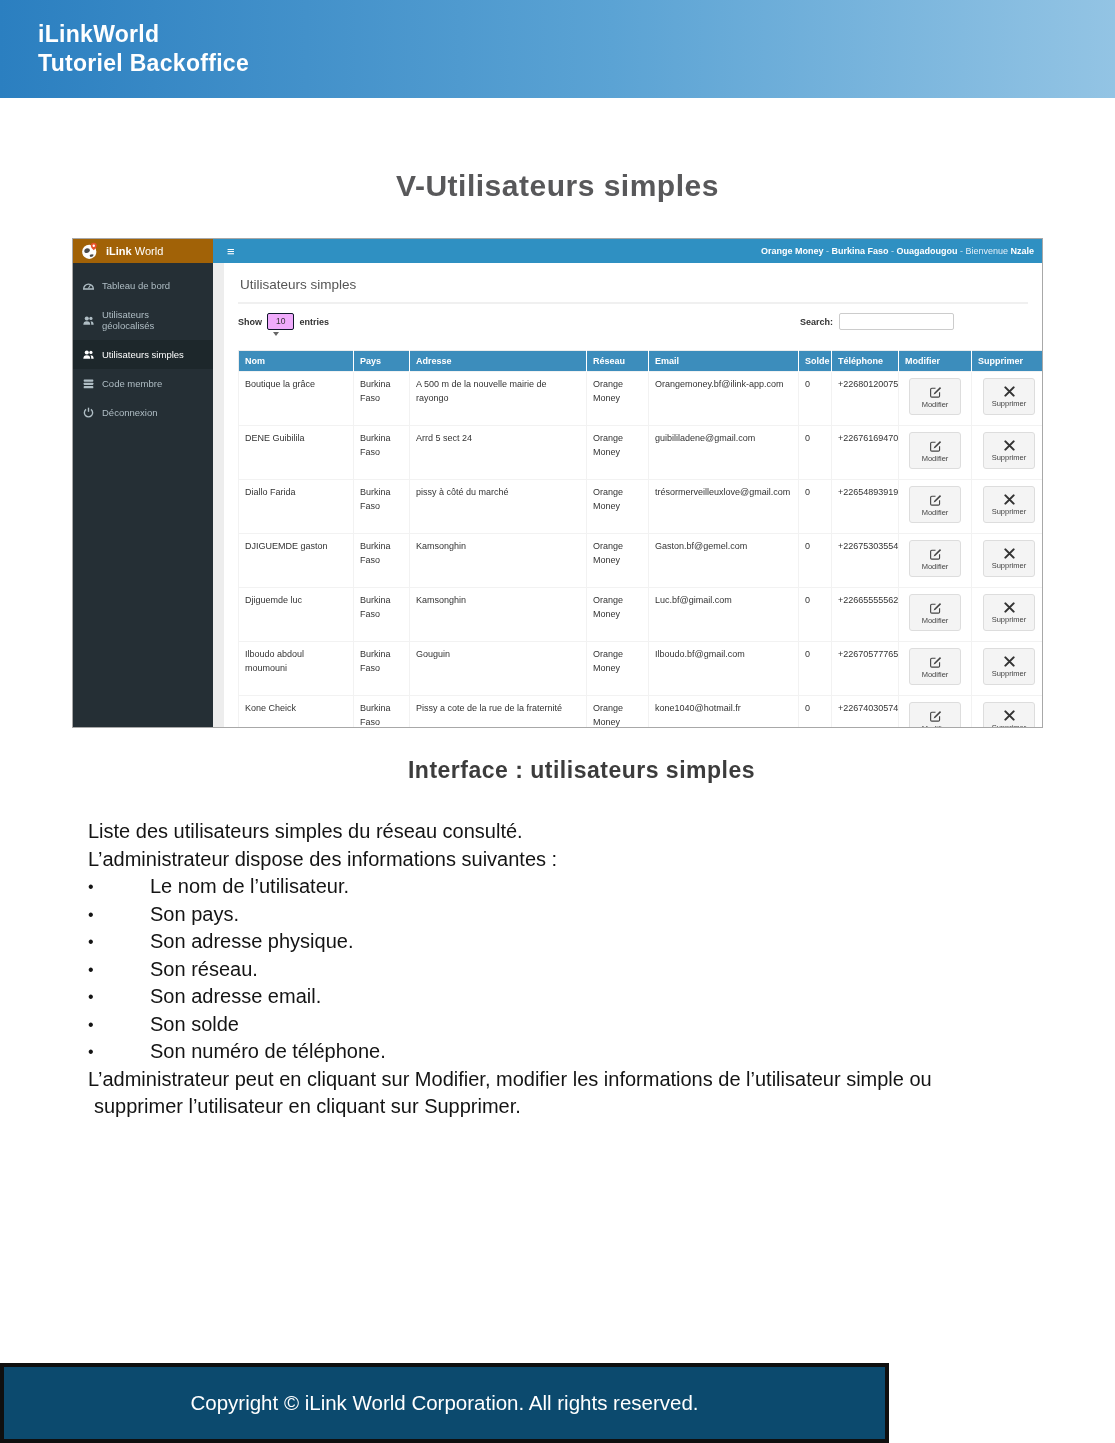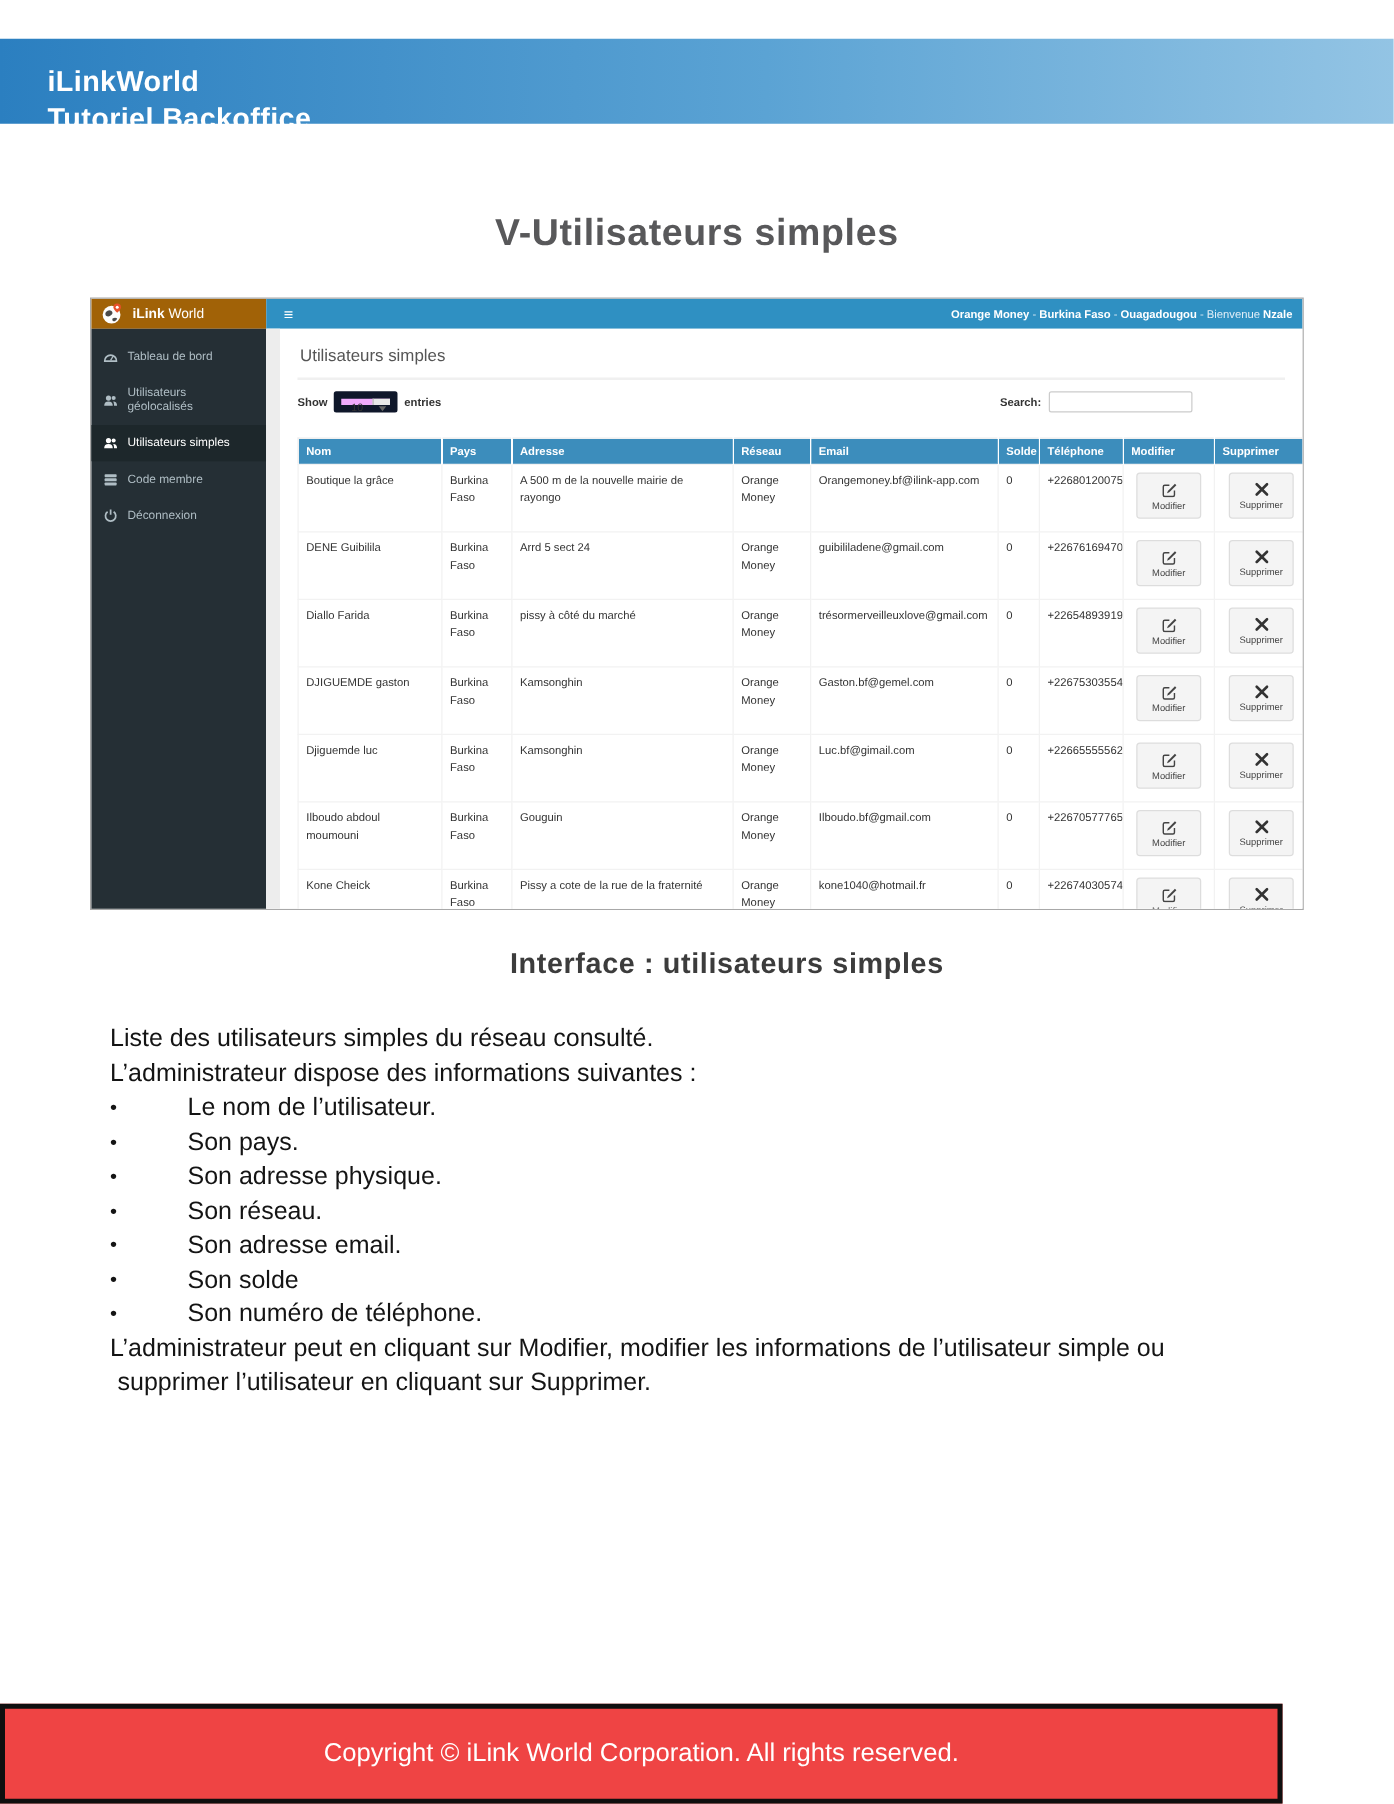--- a/index.html
+++ b/index.html
@@ -1,21 +1,21 @@
 <!DOCTYPE html>
 <html><head>
 <meta charset="utf-8">
 <style>
   * { margin:0; padding:0; box-sizing:border-box; }
   body { background:#fff; font-family:"Liberation Sans", sans-serif; }
   .page { position:relative; width:1115px; height:1443px; background:#fff; overflow:hidden; margin:0 auto; }
 
   
-  .top-banner { height:68px; background:linear-gradient(90deg,#2b7fc0 0%, #5ba3d4 55%, #93c4e4 100%);
-    color:#fff; padding:20px 0 0 38px;margin-top:31px; }
+  .top-banner { height:98px; background:linear-gradient(90deg,#2b7fc0 0%, #5ba3d4 55%, #93c4e4 100%);
+    color:#fff; padding:20px 0 0 38px; }
   .top-banner div { font-size:23px; font-weight:600; line-height:29px; letter-spacing:.3px; }
 
   .section-title { text-align:center; margin-top:71px; font-size:30px; font-weight:bold;
     color:#58585a; letter-spacing:.5px; }
 
   
   .screenshot { position:absolute; left:72px; top:238px; width:971px; height:490px;
     border:1px solid #a8a8a8; background:#fff; overflow:hidden; font-family:"Liberation Sans", sans-serif; }
   .navbar { display:flex; height:24px; }
   .brand { width:140px; background:#a16207; color:#fff; display:flex; align-items:center; gap:7px; padding-left:8px; }
@@ -33,22 +33,22 @@
   .side-item { display:flex; align-items:center; gap:8px; padding:9px 10px; color:#b0bec5;
     font-size:9.5px; cursor:pointer; }
   .side-item.active { background:#1d272b; color:#fff; }
   .side-item svg { flex-shrink:0; }
 
   .content { flex:1; background:#fff; border-left:11px solid #ededed; padding:10px 14px 0 14px; overflow:hidden; }
   .content-heading { font-size:13.5px; color:#555; margin:4px 0 10px 2px; }
   .box { border-top:2px solid #f0f0f0; padding-top:9px; }
   .controls { display:flex; justify-content:space-between; align-items:center; margin-bottom:20px; }
   .length { font-size:9px; font-weight:bold; color:#333; display:flex; align-items:center; gap:5px; }
-  .select { display:inline-flex; align-items:stretch; border:6px solid #0f172a; background:#f0abfc;
-    border-radius:2px; height:17px; cursor:pointer; }
+  .select { display:inline-flex; align-items:stretch; border:1px solid #0f172a; background:#f0abfc;
+    border-radius:2px; height:17px; cursor:pointer;flex-direction:column; }
   .select .val { font-size:8.5px; font-weight:normal; padding:2px 8px 0 8px; }
   .select .btn { width:14px; background:#e8e8e8; border-left:1px solid #bbb; position:relative; }
   .select .btn::after { content:""; position:absolute; left:3.5px; top:6px; border-left:3.5px solid transparent;
     border-right:3.5px solid transparent; border-top:4px solid #666; }
   .search { display:flex; align-items:center; gap:6px; margin-right:74px; }
   .search label { font-size:9px; font-weight:bold; color:#333; }
   .search input { width:115px; height:17px; border:1px solid #ccc; border-radius:2px; outline:none; font-size:9px; padding:0 4px; }
 
   table { border-collapse:collapse; table-layout:fixed; width:808px; border:1px solid #ececec; }
   col.c-nom{width:115px} col.c-pays{width:56px} col.c-adr{width:177px} col.c-res{width:62px}
@@ -65,21 +65,21 @@
   .act-btn span { font-size:7.5px; color:#444; }
 
   
   .caption { text-align:center; margin-top:16px; font-size:23px; font-weight:bold; color:#3c3c3c; letter-spacing:.5px; }
   .description { margin:46px 40px 0 88px; width:1000px; font-size:20px; color:#141414; line-height:27.5px; }
   .bullet-row { display:flex; }
   .bullet-row .dot { width:62px; flex-shrink:0; font-size:16px; }
   .description .indent { padding-left:6px; }
 
   
-  .doc-footer { position:absolute; left:0; bottom:0; width:1026px; height:80px; background:#ef4444;
+  .doc-footer { position:absolute; left:0; bottom:0; width:889px; height:80px; background:#0c4a6e;
     border:4px solid #0f0f0f; color:#fff; font-size:20.5px; display:flex; align-items:center; justify-content:center; }
 </style>
 </head>
 <body>
 
 <div class="page">
 
   <header class="top-banner">
     <div>iLinkWorld</div>
     <div>Tutoriel Backoffice</div>

